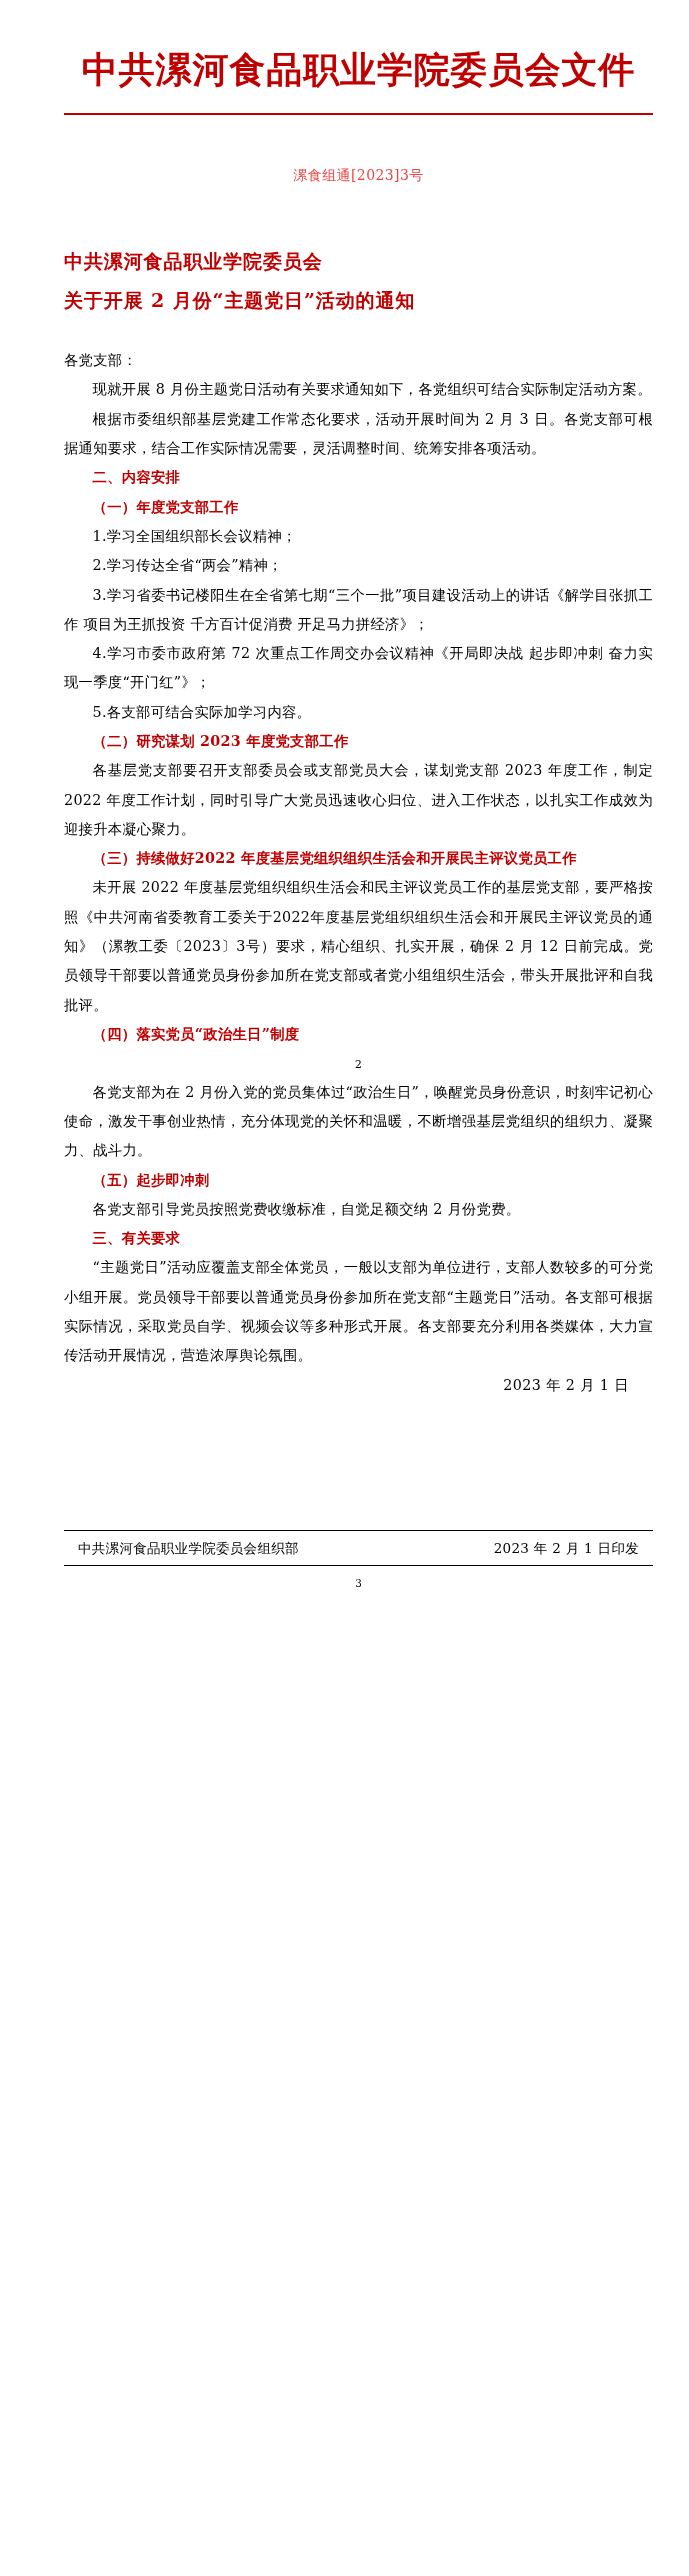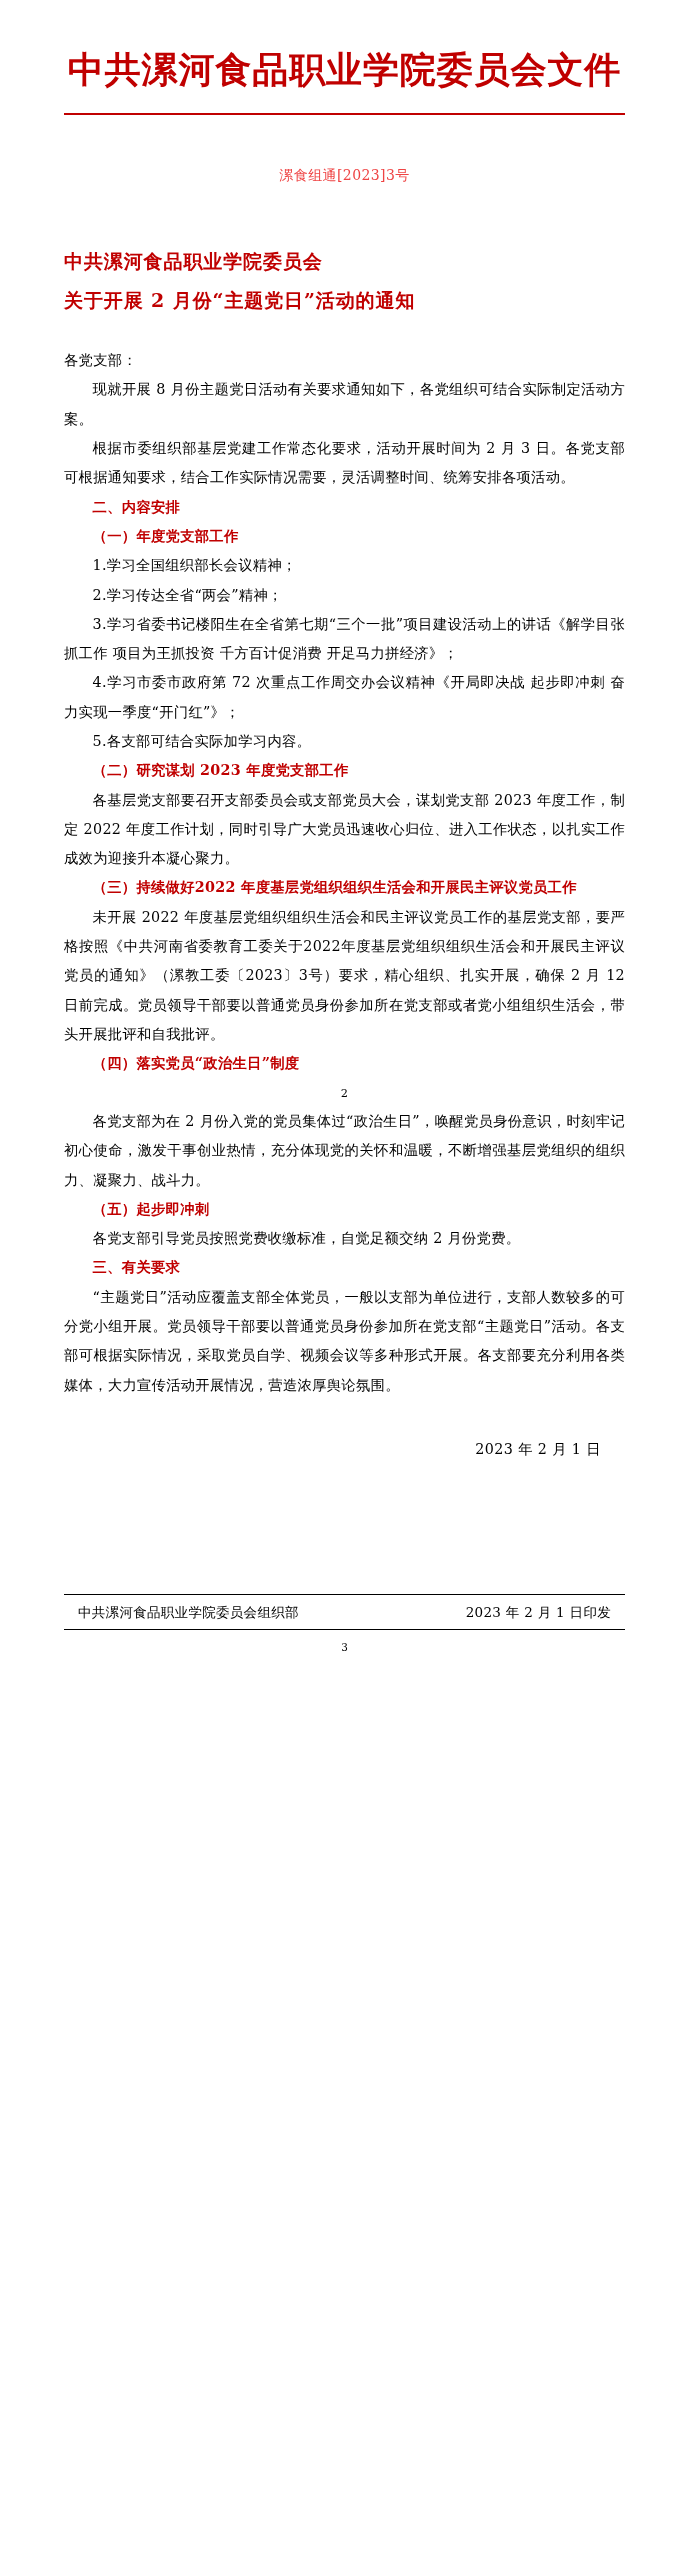--- a/index.html
+++ b/index.html
@@ -13,21 +13,21 @@
   .page {
     width: 689px;
     min-height: 2576px;
     margin: 0 auto;
     background: #ffffff;
     position: relative;
     box-sizing: border-box;
     padding: 0;
   }
   .sheet {
-    padding: 40px 64px 0 64px;
+    padding: 40px 36px 0 64px;
     box-sizing: border-box;
   }
   
   .masthead {
     text-align: center;
     margin-top: 8.7px;
   }
   .masthead-title {
     color: #c00000;
     font-weight: bold;
@@ -95,21 +95,20 @@
     margin: 0;
   }
   .page-marker {
     text-align: center;
     font-size: 11.3px;
     color: #000;
     margin: 3.5px 0 1.7px 0;
   }
   
   .sign-date {
-    margin-top: 35px;
     text-align: right;
     padding-right: 24px;
     font-size: 14.3px;
     letter-spacing: 0.4px;
   }
   
   .footer {
     margin-top: 130px;
     padding-bottom: 8.7px;
   }

